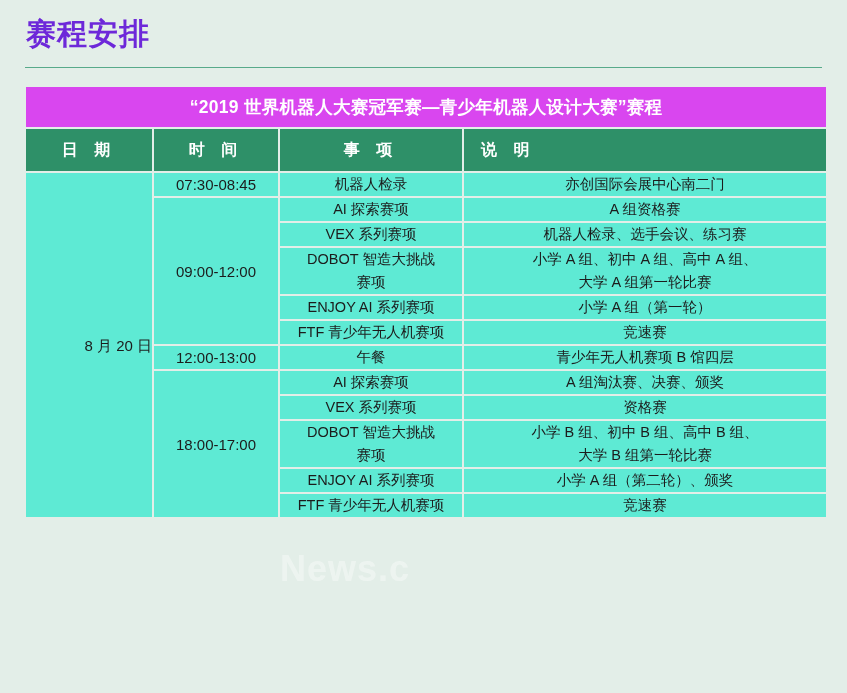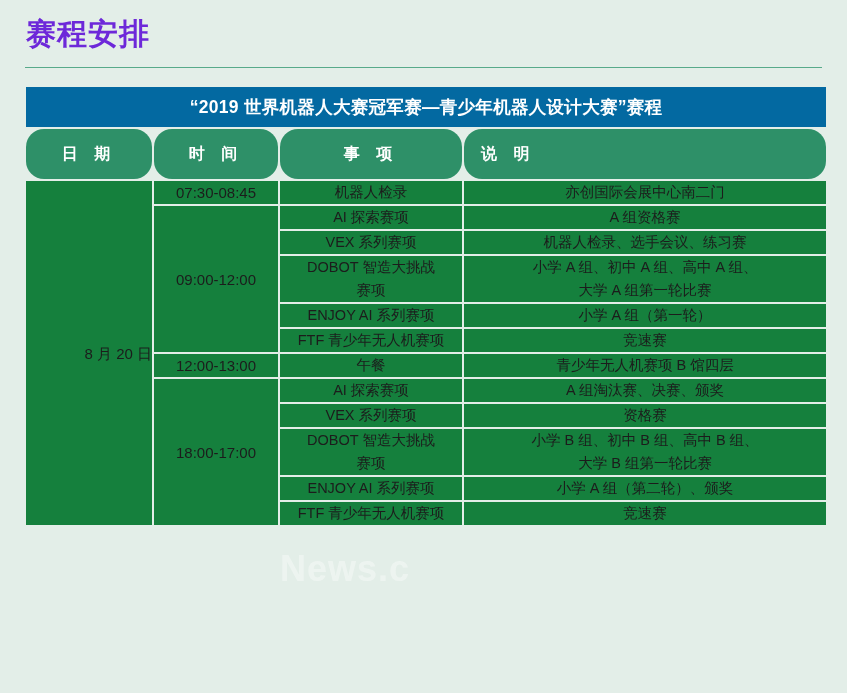--- a/index.html
+++ b/index.html
@@ -51,45 +51,44 @@
     table-layout: fixed;
   }
 
   table.schedule td, table.schedule th {
     padding: 0;
     vertical-align: middle;
   }
 
   
   .tbl-title {
-    background: #0369a1;
+    background: #d946ef;
     color: #ffffff;
     font-size: 17.5px;
     font-weight: 700;
     text-align: center;
     height: 40px;
     letter-spacing: .3px;
   }
 
   
   .hdr {
     background: #2e9068;
     color: #ffffff;
     font-size: 16px;
     font-weight: 700;
-    height: 50px;
+    height: 42px;
     letter-spacing: 6px;
-    border-radius: 18px;
   }
   .hdr.center { text-align: center; }
   .hdr.left   { text-align: left; padding-left: 17px; }
 
   
   td.cell {
-    background: #15803d;
+    background: #5eead4;
     color: #1c1c1c;
     font-size: 14.5px;
     line-height: 23px;
   }
   td.c-date {
     text-align: right;
     font-size: 15px;
   }
   td.c-time {
     text-align: center;

